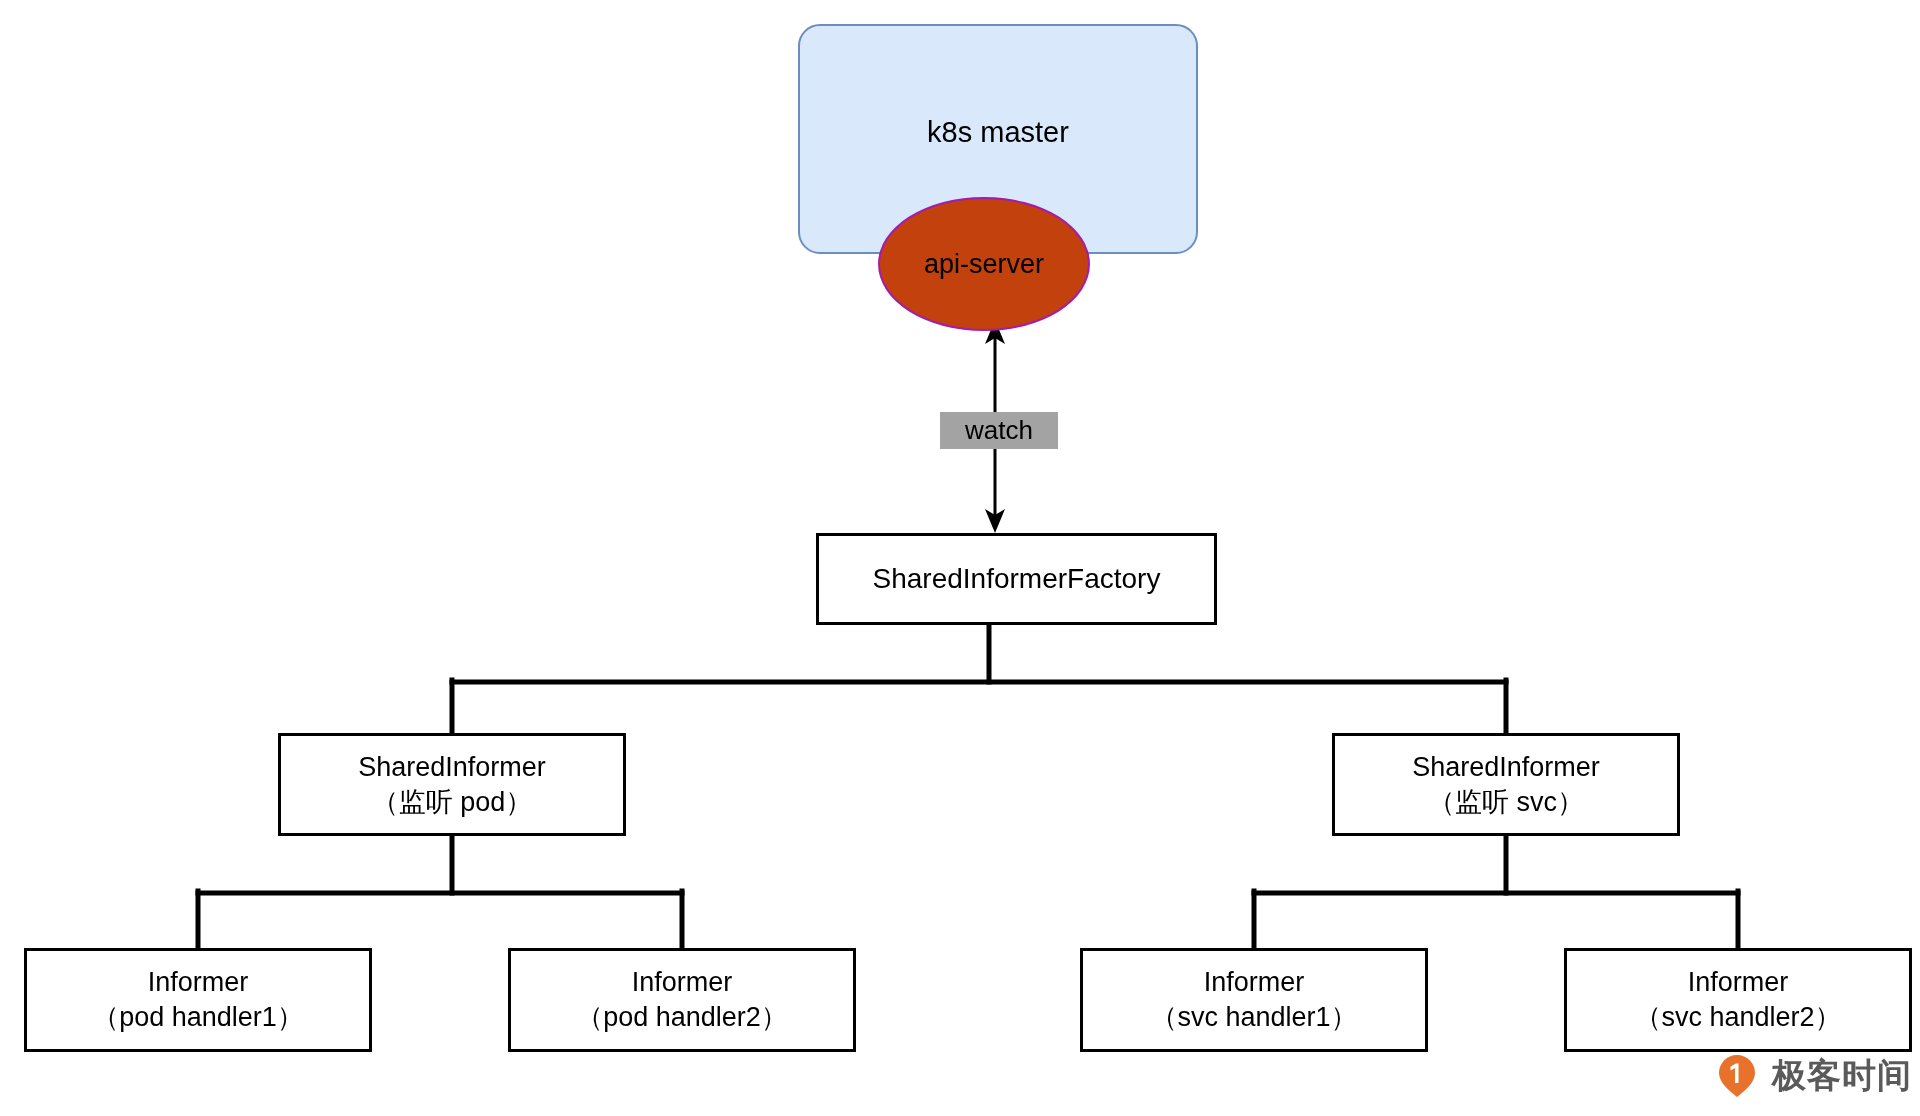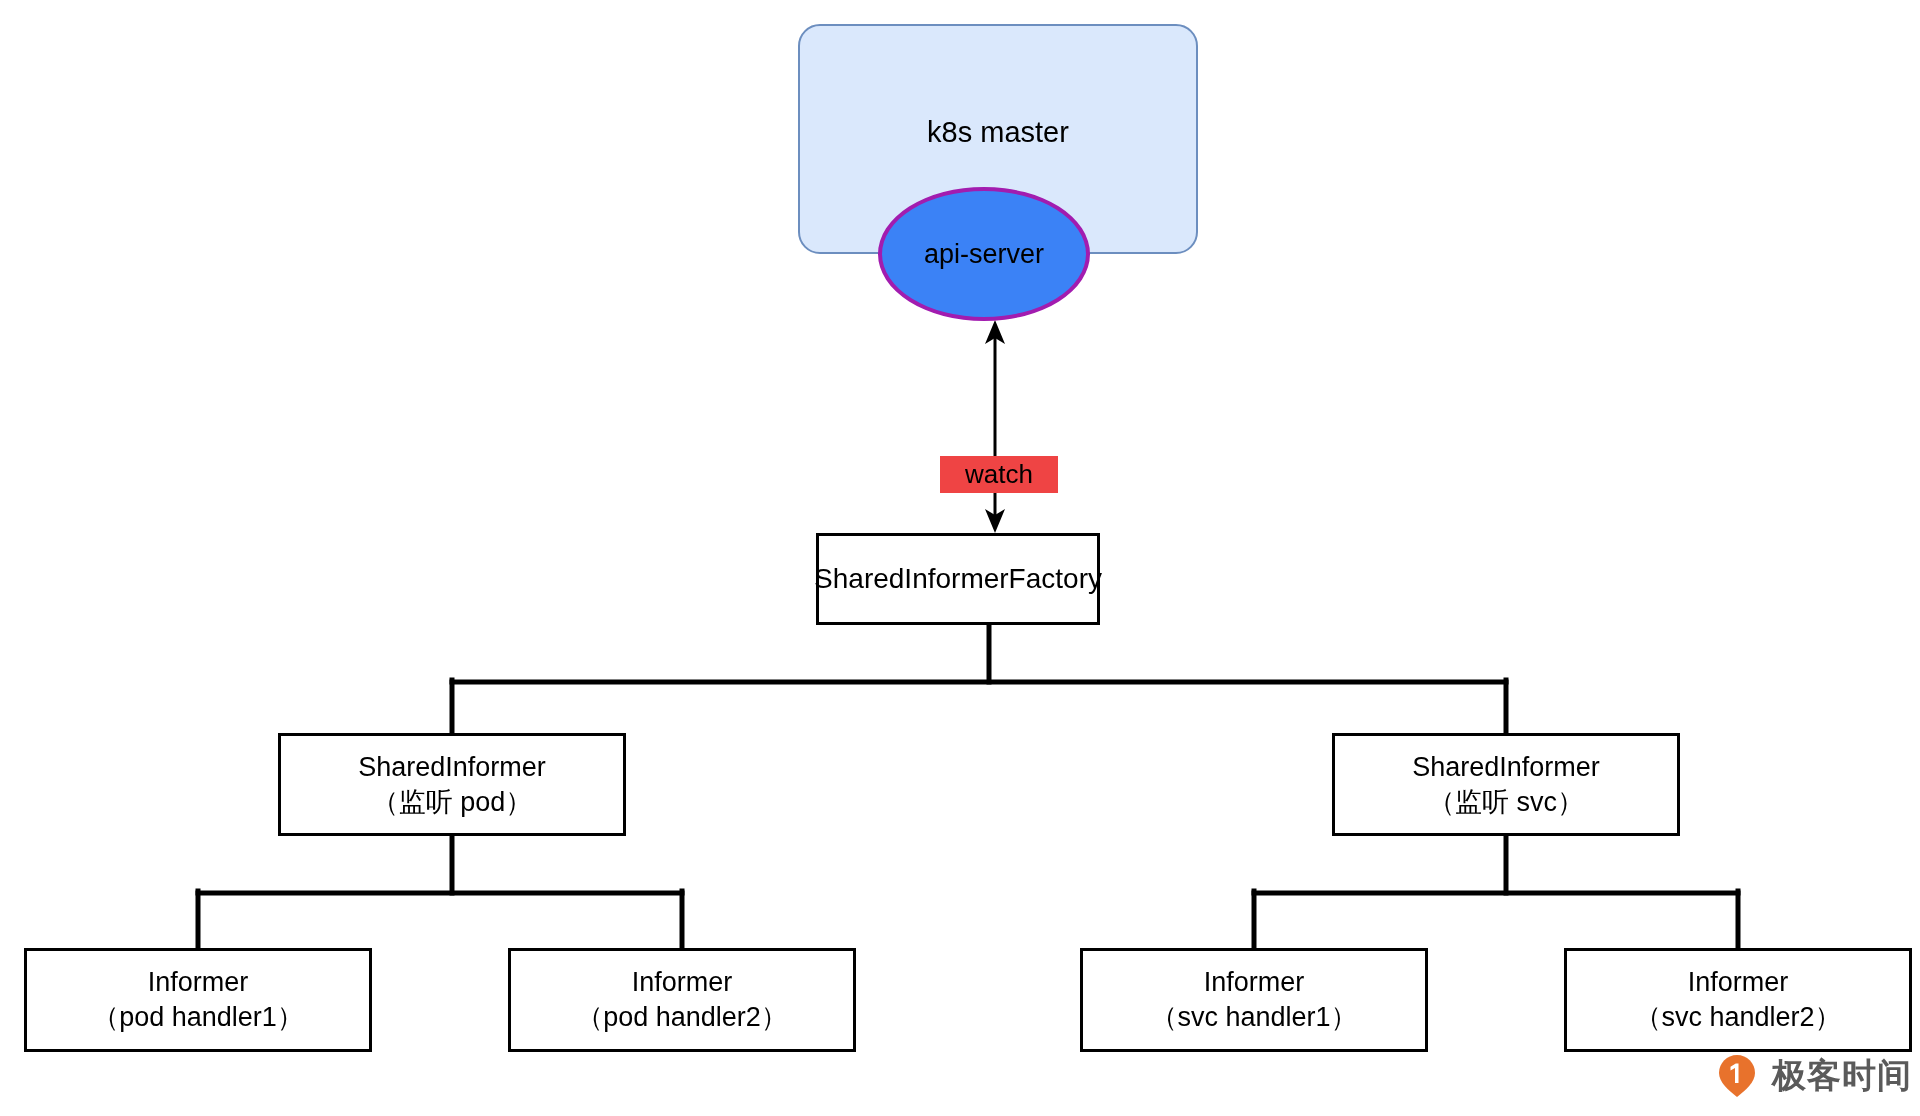--- a/index.html
+++ b/index.html
@@ -47,39 +47,39 @@
     background: #dae8fc;
     justify-content: flex-start;
     padding-top: 88px;
     font-size: 29px;
     z-index: 3;
   }
 
   
   #node-api-server {
     left: 878px;
-    top: 187px;
+    top: 197px;
     width: 212px;
     height: 134px;
-    border: 4px solid #a21caf;
+    border: 2px solid #a21caf;
     border-radius: 50%;
-    background: #3b82f6;
+    background: #c2410c;
     font-size: 27px;
     z-index: 6;
   }
 
   
   .rect {
     border: 3px solid #000000;
     background: #ffffff;
   }
   #node-shared-informer-factory {
     left: 816px;
     top: 533px;
-    width: 284px;
+    width: 401px;
     height: 92px;
     font-size: 28px;
   }
   #node-shared-informer-pod {
     left: 278px;
     top: 733px;
     width: 348px;
     height: 103px;
     font-size: 27px;
   }
@@ -122,25 +122,24 @@
 
   
   #edge-label-watch {
     position: absolute;
     left: 940px;
     top: 412px;
     width: 110px;
     text-align: center;
     font-size: 26px;
     color: #000000;
-    background: #ef4444;
+    background: #a3a3a3;
     padding: 3px 4px;
     z-index: 7;
     white-space: nowrap;
-    margin-top: 44px;
   }
 
   
   #watermark {
     position: absolute;
     left: 1718px;
     top: 1053px;
     display: flex;
     align-items: center;
     gap: 16px;

